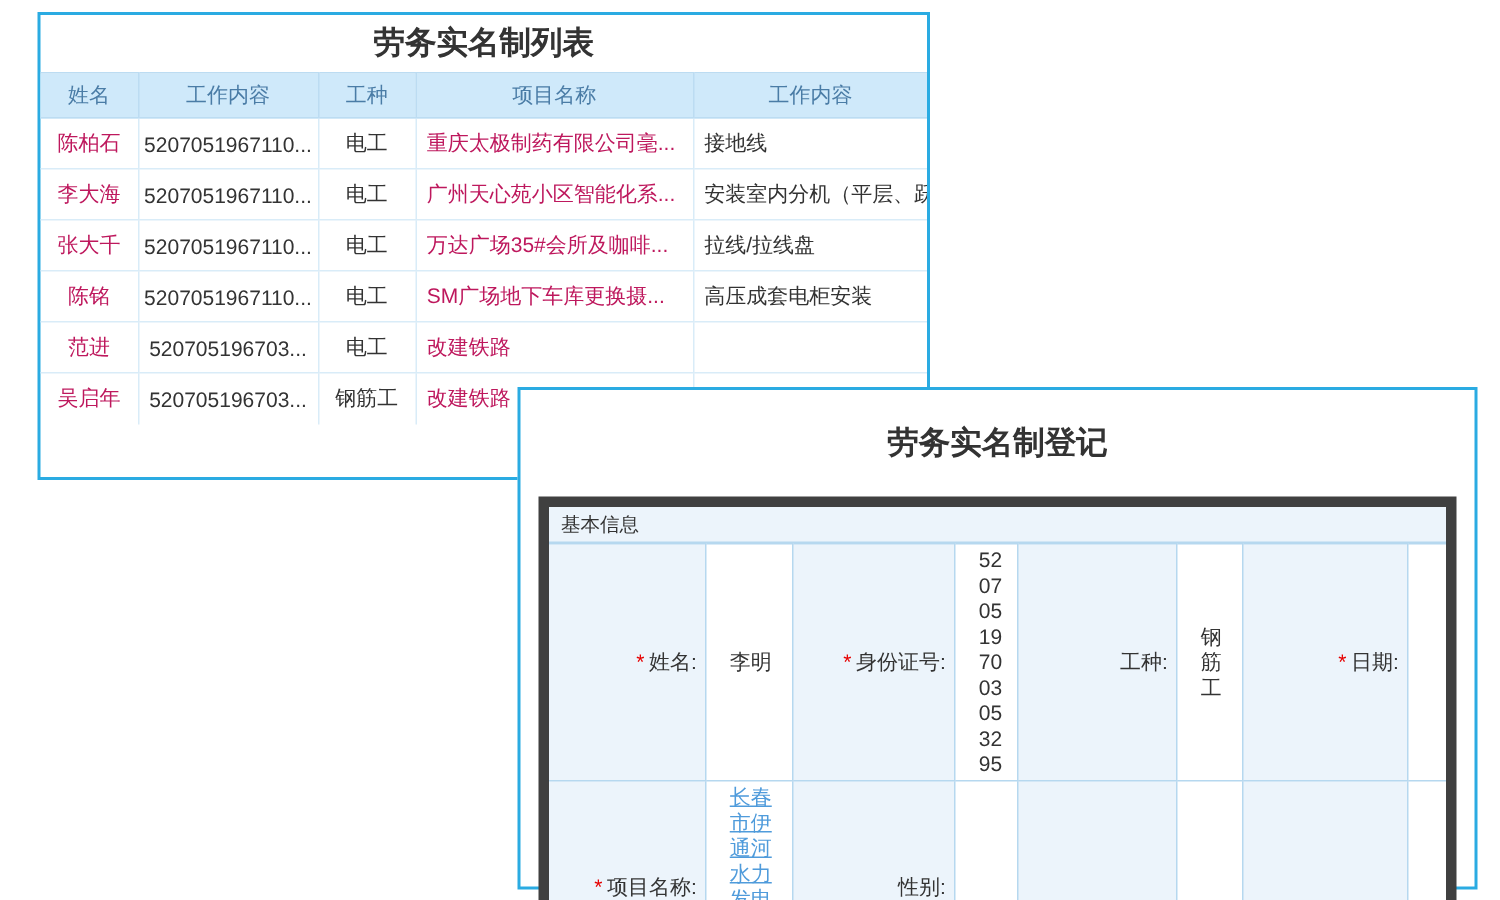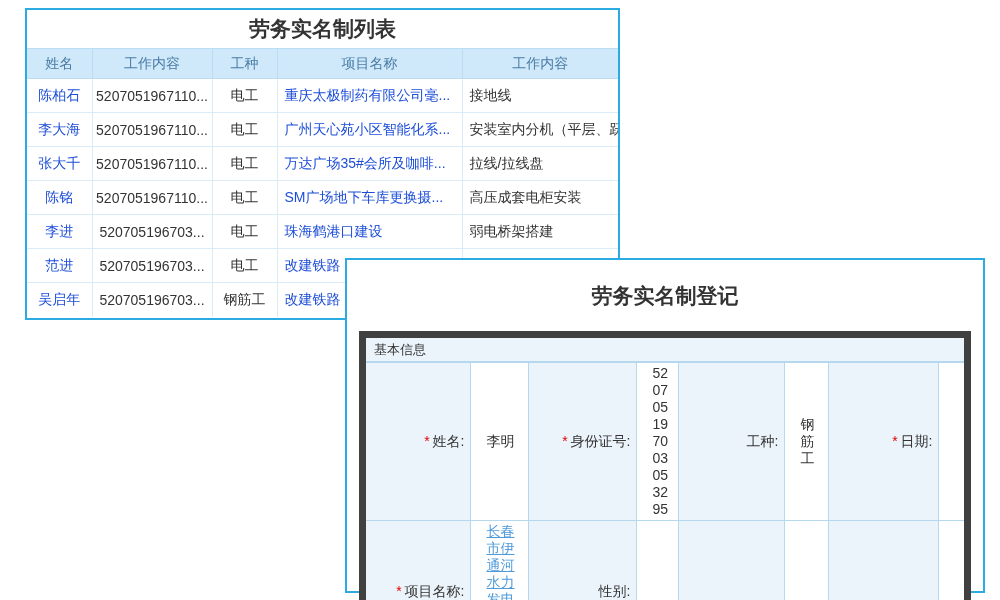--- a/index.html
+++ b/index.html
@@ -10,21 +10,21 @@
   
   .list-panel { position:absolute; left:25px; top:8px; width:595px; height:312px;
     background:#fff; border:2px solid #2aabe2; z-index:1; }
   .list-title { height:38px; line-height:38px; text-align:center;
     font-size:21px; font-weight:bold; color:#333; }
   table.list { width:100%; border-collapse:collapse; table-layout:fixed; font-size:14px; }
   table.list th { height:30px; background:#cfe9fa; color:#4a7ca6; font-weight:normal;
     border:1px solid #bcdcf2; text-align:center; }
   table.list td { height:34px; border:1px solid #d9ecf8; text-align:center;
     white-space:nowrap; overflow:hidden; }
-  table.list td.link { color:#1d4ed8; cursor:pointer; }
+  table.list td.link { color:#be185d; cursor:pointer; }
   table.list td.left { text-align:left; padding-left:7px; }
   table.list tr td:first-child, table.list th:first-child { border-left:none;font-family:Liberation Serif, serif; }
   table.list tr td:last-child, table.list th:last-child { border-right:none; }
   table.list tr:last-child td { border-bottom:none; }
 
   
   .form-panel { position:absolute; left:345px; top:258px; width:640px; height:335px;
     background:#fff; border:2px solid #2aabe2; z-index:2; }
   .form-title { margin-top:21px; height:29px; line-height:29px; text-align:center;
     font-size:21px; font-weight:bold; color:#333; }
@@ -92,27 +92,20 @@
           <td class="left">拉线/拉线盘</td>
         </tr>
         <tr>
           <td class="link">陈铭</td>
           <td>5207051967110...</td>
           <td>电工</td>
           <td class="link left">SM广场地下车库更换摄...</td>
           <td class="left">高压成套电柜安装</td>
         </tr>
         <tr>
-          <td class="link">李进</td>
-          <td>520705196703...</td>
-          <td>电工</td>
-          <td class="link left">珠海鹤港口建设</td>
-          <td class="left">弱电桥架搭建</td>
-        </tr>
-        <tr>
           <td class="link">范进</td>
           <td>520705196703...</td>
           <td>电工</td>
           <td class="link left">改建铁路</td>
           <td class="left"></td>
         </tr>
         <tr>
           <td class="link">吴启年</td>
           <td>520705196703...</td>
           <td>钢筋工</td>

